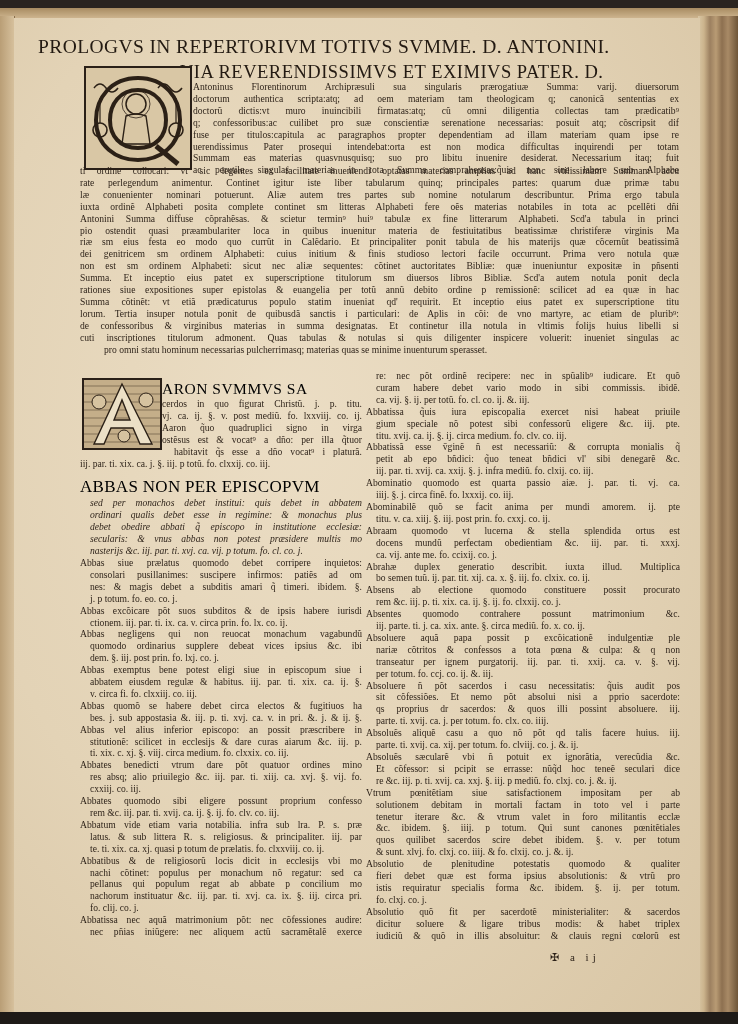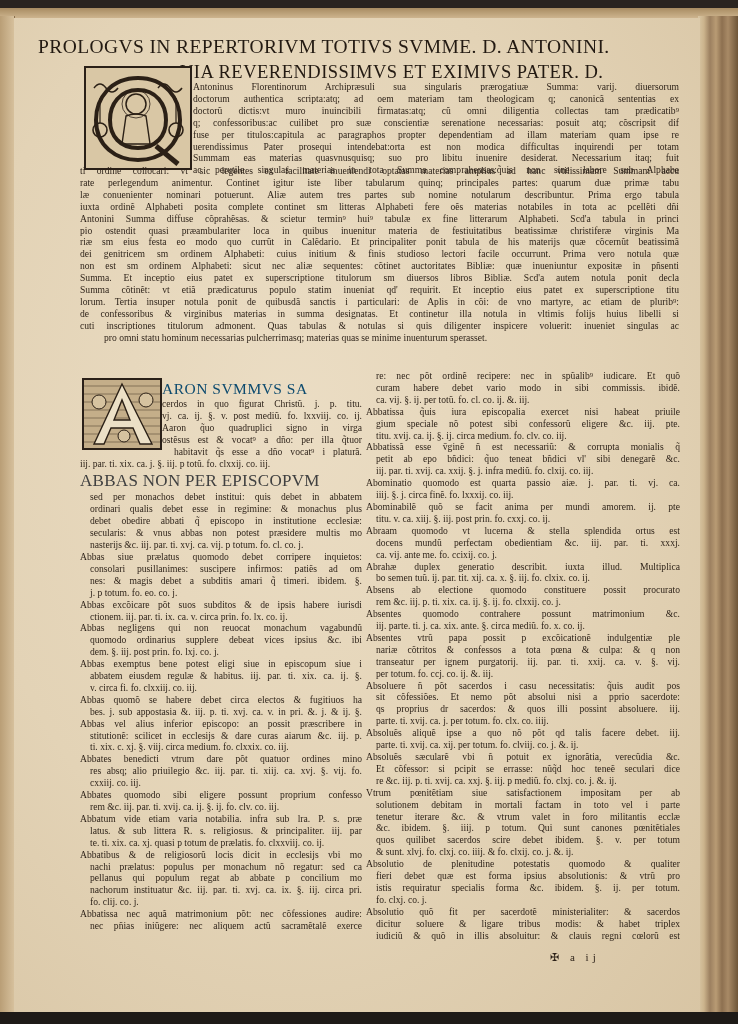--- a/index.html
+++ b/index.html
@@ -41,23 +41,23 @@
   .body-text { color:#2a1f16; font-size:9.6px; line-height:11.9px; }
   .prologue-indented {
     position:absolute; left:193px; top:73px; width:486px;
   }
   .prologue-full {
     position:absolute; left:80px; top:157px; width:599px;
   }
   .line { white-space:nowrap; overflow:hidden; text-align:justify; text-align-last:justify; }
   .col-left { position:absolute; left:80px; top:372px; width:282px; }
   .col-right { position:absolute; left:366px; top:362px; width:314px; }
-  .aaron-head { font-size:15.5px; letter-spacing:0.5px; color:#0c4a6e; white-space:nowrap; margin-left:82px; height:18px; line-height:18px; }
+  .aaron-head { font-size:15.5px; letter-spacing:0.5px; color:#000000; white-space:nowrap; margin-left:82px; height:18px; line-height:18px; }
   .aaron-indent { margin-left:82px;font-family:Liberation Serif, serif; }
-  .abbas-head { font-size:17px; letter-spacing:0.3px; color:#404040; white-space:nowrap; height:20px; line-height:20px; margin-top:2px; }
+  .abbas-head { font-size:17px; letter-spacing:0.3px; color:#000000; white-space:nowrap; height:20px; line-height:20px; margin-top:8px; }
   .entry .line:first-child { padding-left:0; }
   .entry .line { padding-left:10px; }
   .entry .line.first { padding-left:0; }
   .signature { position:absolute; left:550px; top:943px; font-size:11px; color:#2a1f16; letter-spacing:4px; }
 </style>
 </head>
 <body>
 
 <div class="book">
   <div class="top-edge"></div>
@@ -100,20 +100,21 @@
     <div class="line">ti ordine collocari: vt sic legentes ex facilitate inueniendi optatas materias amplius ad hanc vtilissimam Summam accu</div>
     <div class="line">rate perlegendum animentur. Continet igitur iste liber tabularum quinq; principales partes: quarum duæ primæ tabu</div>
     <div class="line">læ conuenienter nominari potuerunt. Aliæ autem tres partes sub nomine notularum describuntur. Prima ergo tabula</div>
     <div class="line">iuxta ordinẽ Alphabeti posita complete continet sm litteras Alphabeti fere oẽs materias notabiles in tota ac pcellẽti dñi</div>
     <div class="line">Antonini Summa diffuse cõprahẽsas. &amp; scietur termin⁹ hui⁹ tabulæ ex fine litterarum Alphabeti. Scd'a tabula in princi</div>
     <div class="line">pio ostendit quasi præambulariter loca in quibus inuenitur materia de festiuitatibus beatissimæ christiferæ virginis Ma</div>
     <div class="line">riæ sm eius festa eo modo quo currũt in Calẽdario. Et principaliter ponit tabula de his materijs quæ cõcernũt beatissimã</div>
     <div class="line">dei genitricem sm ordinem Alphabeti: cuius initium &amp; finis studioso lectori facile occurrunt. Prima vero notula quæ</div>
     <div class="line">non est sm ordinem Alphabeti: sicut nec aliæ sequentes: cõtinet auctoritates Bibliæ: quæ inueniuntur expositæ in pñsenti</div>
     <div class="line">Summa. Et inceptio eius patet ex superscriptione titulorum sm diuersos libros Bibliæ. Scd'a autem notula ponit decla</div>
+    <div class="line">rationes siue expositiones super epistolas &amp; euangelia per totũ annũ debito ordine p remissionẽ: scilicet ad ea quæ in hac</div>
     <div class="line">Summa cõtinẽt: vt etiã prædicaturus populo statim inueniat qd' requirit. Et inceptio eius patet ex superscriptione titu</div>
     <div class="line">lorum. Tertia insuper notula ponit de quibusdã sanctis i particulari: de Aplis in cõi: de vno martyre, ac etiam de plurib⁹:</div>
     <div class="line">de confessoribus &amp; virginibus materias in summa designatas. Et continetur illa notula in vltimis folijs huius libelli si</div>
     <div class="line">cuti inscriptiones titulorum admonent. Quas tabulas &amp; notulas si quis diligenter inspicere voluerit: inueniet singulas ac</div>
     <div class="line" style="text-align-last:left;padding-left:24px;">pro omni statu hominum necessarias pulcherrimasq; materias quas se minime inuenturum sperasset.</div>
   </div>
 
   <div class="initial-a">
     <svg width="76" height="68" viewBox="0 0 76 68">
       <rect width="76" height="68" fill="#c4ae89"></rect>
@@ -131,21 +132,21 @@
     <div class="aaron-head">ARON SVMMVS SA</div>
     <div class="aaron-indent">
       <div class="line">cerdos in quo figurat Christũ. j. p. titu.</div>
       <div class="line">vj. ca. ij. §. v. post mediũ. fo. lxxviij. co. ij.</div>
       <div class="line">Aaron q̃uo quadruplici signo in virga</div>
       <div class="line">ostẽsus est &amp; vocat⁹ a dño: per illa q̃tuor</div>
       <div class="line" style="padding-left:12px;">habitavit q̃s esse a dño vocat⁹ i platurã.</div>
     </div>
     <div class="line" style="text-align-last:left;">iij. par. ti. xix. ca. j. §. iij. p totũ. fo. clxxij. co. iij.</div>
     <div class="abbas-head">ABBAS NON PER EPISCOPVM</div>
-    <div style="padding-left:10px;">
+    <div style="padding-left:10px;font-style:italic;">
       <div class="line">sed per monachos debet institui: quis debet in abbatem</div>
       <div class="line">ordinari qualis debet esse in regimine: &amp; monachus plus</div>
       <div class="line">debet obedire abbati q̃ episcopo in institutione ecclesiæ:</div>
       <div class="line">secularis: &amp; vnus abbas non potest præsidere multis mo</div>
       <div class="line" style="text-align-last:left;">nasterijs &amp;c. iij. par. ti. xvj. ca. vij. p totum. fo. cl. co. j.</div>
     </div>
 
     <div class="entry">
       <div class="line first">Abbas siue prælatus quomodo debet corripere inquietos:</div>
       <div class="line">consolari pusillanimes: suscipere infirmos: patiẽs ad om</div>
@@ -184,21 +185,21 @@
       <div class="line first">Abbates quomodo sibi eligere possunt proprium confesso</div>
       <div class="line" style="text-align-last:left;">rem &amp;c. iij. par. ti. xvij. ca. ij. §. ij. fo. clv. co. iij.</div>
     </div>
     <div class="entry">
       <div class="line first">Abbatum vide etiam varia notabilia. infra sub lra. P. s. præ</div>
       <div class="line">latus. &amp; sub littera R. s. religiosus. &amp; principaliter. iij. par</div>
       <div class="line" style="text-align-last:left;">te. ti. xix. ca. xj. quasi p totum de prælatis. fo. clxxviij. co. ij.</div>
     </div>
     <div class="entry">
       <div class="line first">Abbatibus &amp; de religiosorũ locis dicit in ecclesijs vbi mo</div>
-      <div class="line">nachi prælatus: populus per monachum nõ regatur: sed ca</div>
+      <div class="line">nachi cõtinet: populus per monachum nõ regatur: sed ca</div>
       <div class="line">pellanus qui populum regat ab abbate p concilium mo</div>
       <div class="line">nachorum instituatur &amp;c. iij. par. ti. xvj. ca. ix. §. iij. circa pri.</div>
       <div class="line" style="text-align-last:left;">fo. clij. co. j.</div>
     </div>
     <div class="entry">
       <div class="line first">Abbatissa nec aquã matrimonium põt: nec cõfessiones audire:</div>
       <div class="line">nec pñias iniũgere: nec aliquem actũ sacramẽtalẽ exerce</div>
     </div>
   </div>
 
@@ -237,33 +238,33 @@
     </div>
     <div class="entry">
       <div class="line first">Absens ab electione quomodo constituere possit procurato</div>
       <div class="line" style="text-align-last:left;">rem &amp;c. iij. p. ti. xix. ca. ij. §. ij. fo. clxxij. co. j.</div>
     </div>
     <div class="entry">
       <div class="line first">Absentes quomodo contrahere possunt matrimonium &amp;c.</div>
       <div class="line" style="text-align-last:left;">iij. parte. ti. j. ca. xix. ante. §. circa mediũ. fo. x. co. ij.</div>
     </div>
     <div class="entry">
-      <div class="line first">Absentes vtrũ papa possit p excõicationẽ indulgentiæ ple</div>
+      <div class="line first">Absoluere aquã papa possit p excõicationẽ indulgentiæ ple</div>
       <div class="line">nariæ cõtritos &amp; confessos a tota pœna &amp; culpa: &amp; q non</div>
       <div class="line">transeatur per ignem purgatorij. iij. par. ti. xxij. ca. v. §. vij.</div>
       <div class="line" style="text-align-last:left;">per totum. fo. ccj. co. ij. &amp;. iij.</div>
     </div>
     <div class="entry">
       <div class="line first">Absoluere ñ põt sacerdos i casu necessitatis: q̃uis audit pos</div>
       <div class="line">sit cõfessiões. Et nemo põt absolui nisi a pprio sacerdote:</div>
       <div class="line">qs proprius dr sacerdos: &amp; quos illi possint absoluere. iij.</div>
       <div class="line" style="text-align-last:left;">parte. ti. xvij. ca. j. per totum. fo. clx. co. iiij.</div>
     </div>
     <div class="entry">
-      <div class="line first">Absoluẽs aliquẽ ipse a quo nõ põt qd talis facere debet. iij.</div>
+      <div class="line first">Absoluẽs aliquẽ casu a quo nõ põt qd talis facere huius. iij.</div>
       <div class="line" style="text-align-last:left;">parte. ti. xvij. ca. xij. per totum. fo. clviij. co. j. &amp;. ij.</div>
     </div>
     <div class="entry">
       <div class="line first">Absoluẽs sæcularẽ vbi ñ potuit ex ignorãtia, verecũdia &amp;c.</div>
       <div class="line">Et cõfessor: si pcipit se errasse: nũq̃d hoc teneẽ seculari dice</div>
       <div class="line" style="text-align-last:left;">re &amp;c. iij. p. ti. xvij. ca. xxj. §. iij. p mediũ. fo. clxj. co. j. &amp;. ij.</div>
     </div>
     <div class="entry">
       <div class="line first">Vtrum pœnitẽtiam siue satisfactionem impositam per ab</div>
       <div class="line">solutionem debitam in mortali factam in toto vel i parte</div>

